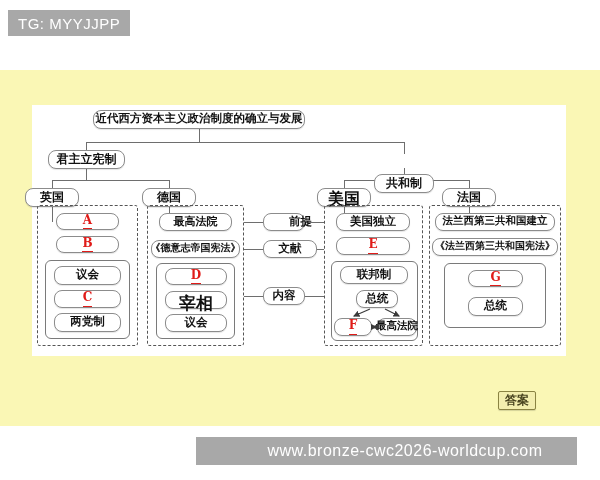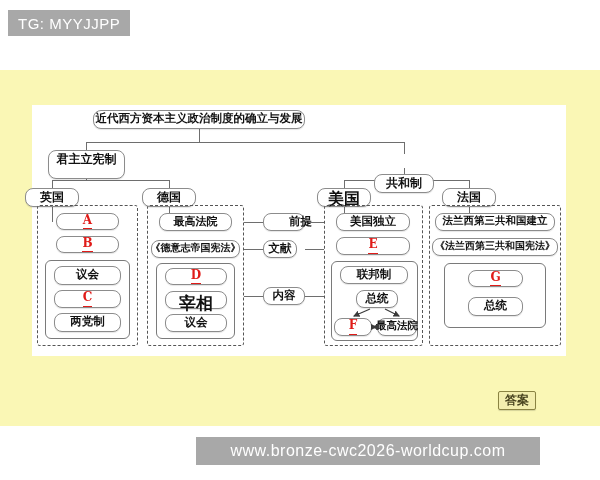--- a/index.html
+++ b/index.html
@@ -8,21 +8,21 @@
     font-family:"Liberation Sans","DejaVu Sans",sans-serif;
     position:relative;overflow:hidden;
   }
   
   .wm{
     position:absolute;background:#a8a8a8;color:#ffffff;
     display:flex;align-items:center;justify-content:center;
     letter-spacing:.5px;white-space:nowrap;
   }
   #wm-top{left:8px;top:10px;height:26px;padding:0 10px;font-size:15px;}
-  #wm-bottom{left:196px;top:437px;width:344px;height:28px;font-size:16px;}
+  #wm-bottom{left:196px;top:437px;width:344px;height:28px;font-size:16px;padding-left:37px;}
 
   
   #panel{position:absolute;left:0;top:70px;width:600px;height:356px;background:#faf7b5;}
   #canvas{position:absolute;left:32px;top:35px;width:534px;height:251px;background:#ffffff;}
 
   
   .node{
     position:absolute;box-sizing:border-box;
     background:#ffffff;border:1px solid #8c8c8c;border-radius:8px;
     display:flex;justify-content:center;
@@ -98,21 +98,21 @@
     <div class="ln h" style="left:212px;top:144px;width:19px;"></div>
     <div class="ln h" style="left:273px;top:144px;width:19px;"></div>
 
     <div class="ln h" style="left:212px;top:191px;width:19px;"></div>
     <div class="ln h" style="left:273px;top:191px;width:19px;"></div>
 
     <div class="node" style="left:61px;top:5px;width:212px;height:19px;font-size:11.5px;">
       <span>近代西方资本主义政治制度的确立与发展</span>
     </div>
 
-    <div class="node" style="left:16px;top:45px;width:77px;height:29px;font-size:12px;">
+    <div class="node" style="left:16px;top:45px;width:77px;height:19px;font-size:12px;">
       <span>君主立宪制</span>
     </div>
     <div class="node" style="left:342px;top:45px;width:60px;height:19px;font-size:12px;margin-top:24px;">
       <span>共和制</span>
     </div>
 
     <div class="node" style="left:-7px;top:83px;width:54px;height:19px;font-size:12px;">
       <span>英国</span>
     </div>
     <div class="node" style="left:110px;top:83px;width:54px;height:19px;font-size:12px;">
@@ -161,21 +161,21 @@
     <div class="node" style="left:133px;top:186px;width:62px;height:18px;font-size:17px;">
       <span>宰相</span>
     </div>
     <div class="node" style="left:133px;top:209px;width:62px;height:18px;font-size:11.5px;">
       <span>议会</span>
     </div>
 
     <div class="node" style="left:231px;top:108px;width:42px;height:18px;font-size:11.5px;padding-left:33px;">
       <span>前提</span>
     </div>
-    <div class="node" style="left:231px;top:135px;width:34px;height:18px;font-size:11.5px;">
+    <div class="node" style="left:231px;top:135px;width:54px;height:18px;font-size:11.5px;">
       <span>文献</span>
     </div>
     <div class="node" style="left:231px;top:182px;width:42px;height:18px;font-size:11.5px;">
       <span>内容</span>
     </div>
 
     <div class="dashgroup" style="left:292px;top:100px;width:99px;height:141px;"></div>
 
     <div class="node" style="left:304px;top:108px;width:74px;height:18px;font-size:11.5px;">
       <span>美国独立</span>

